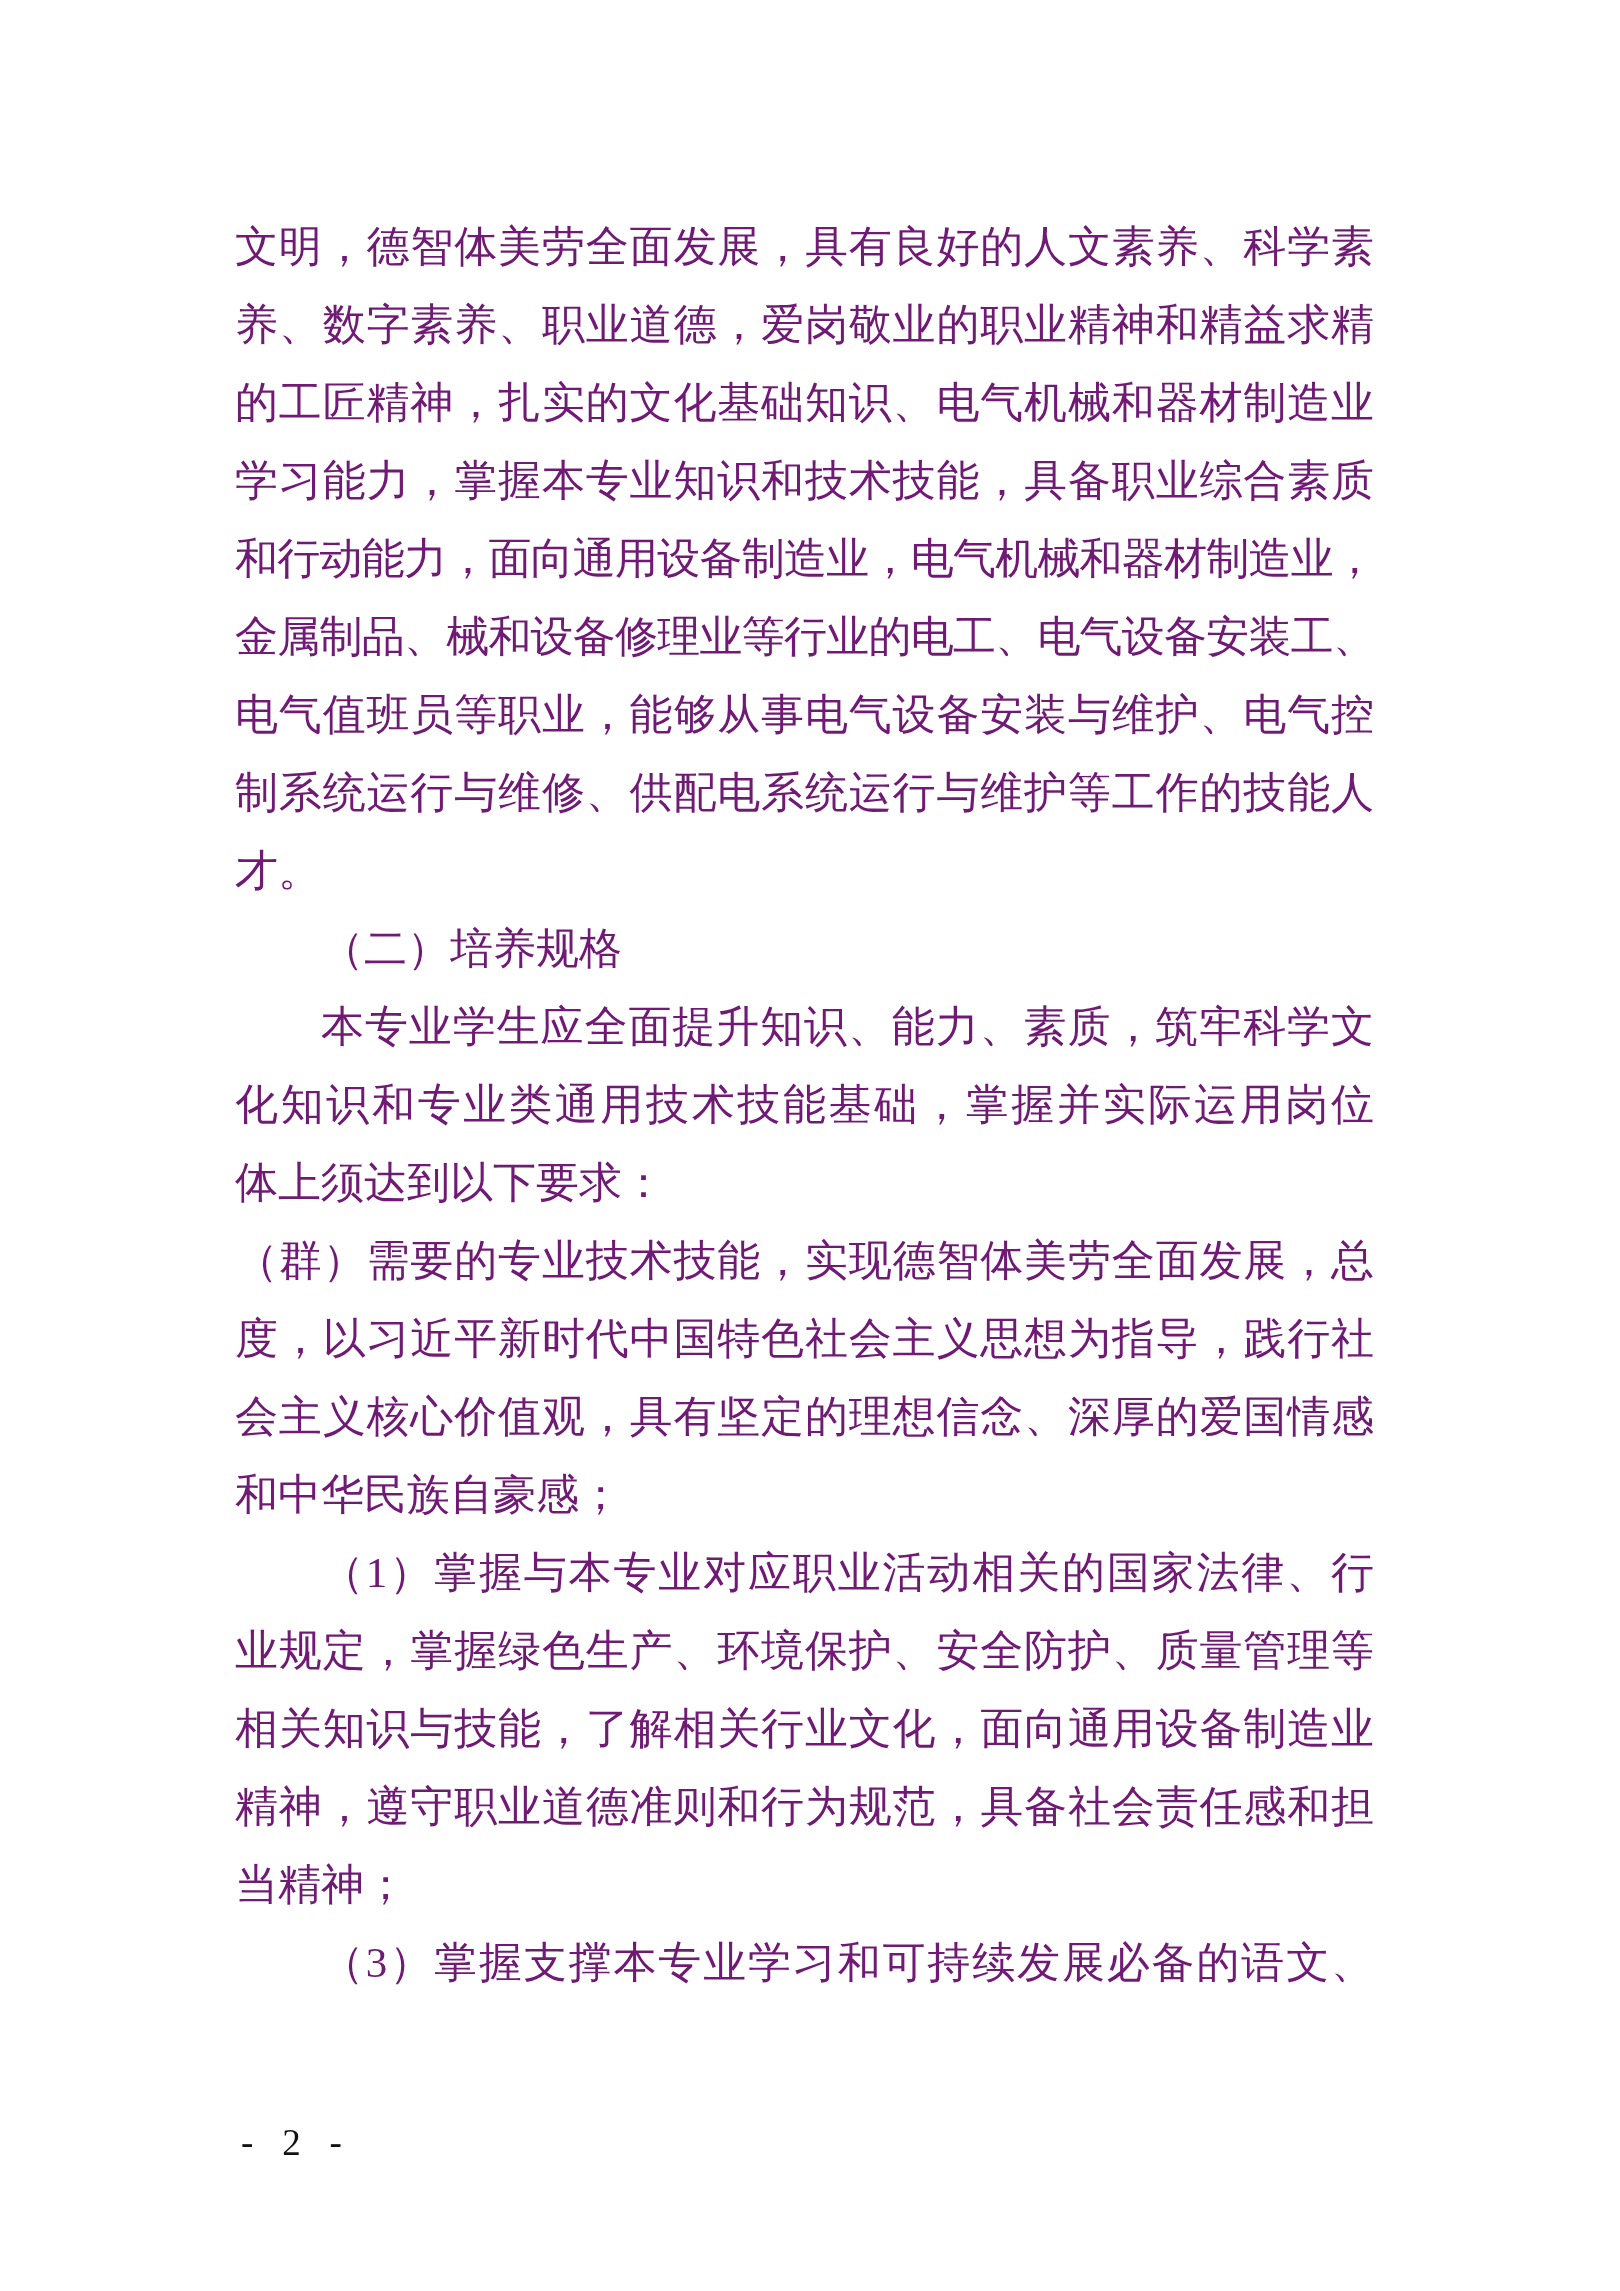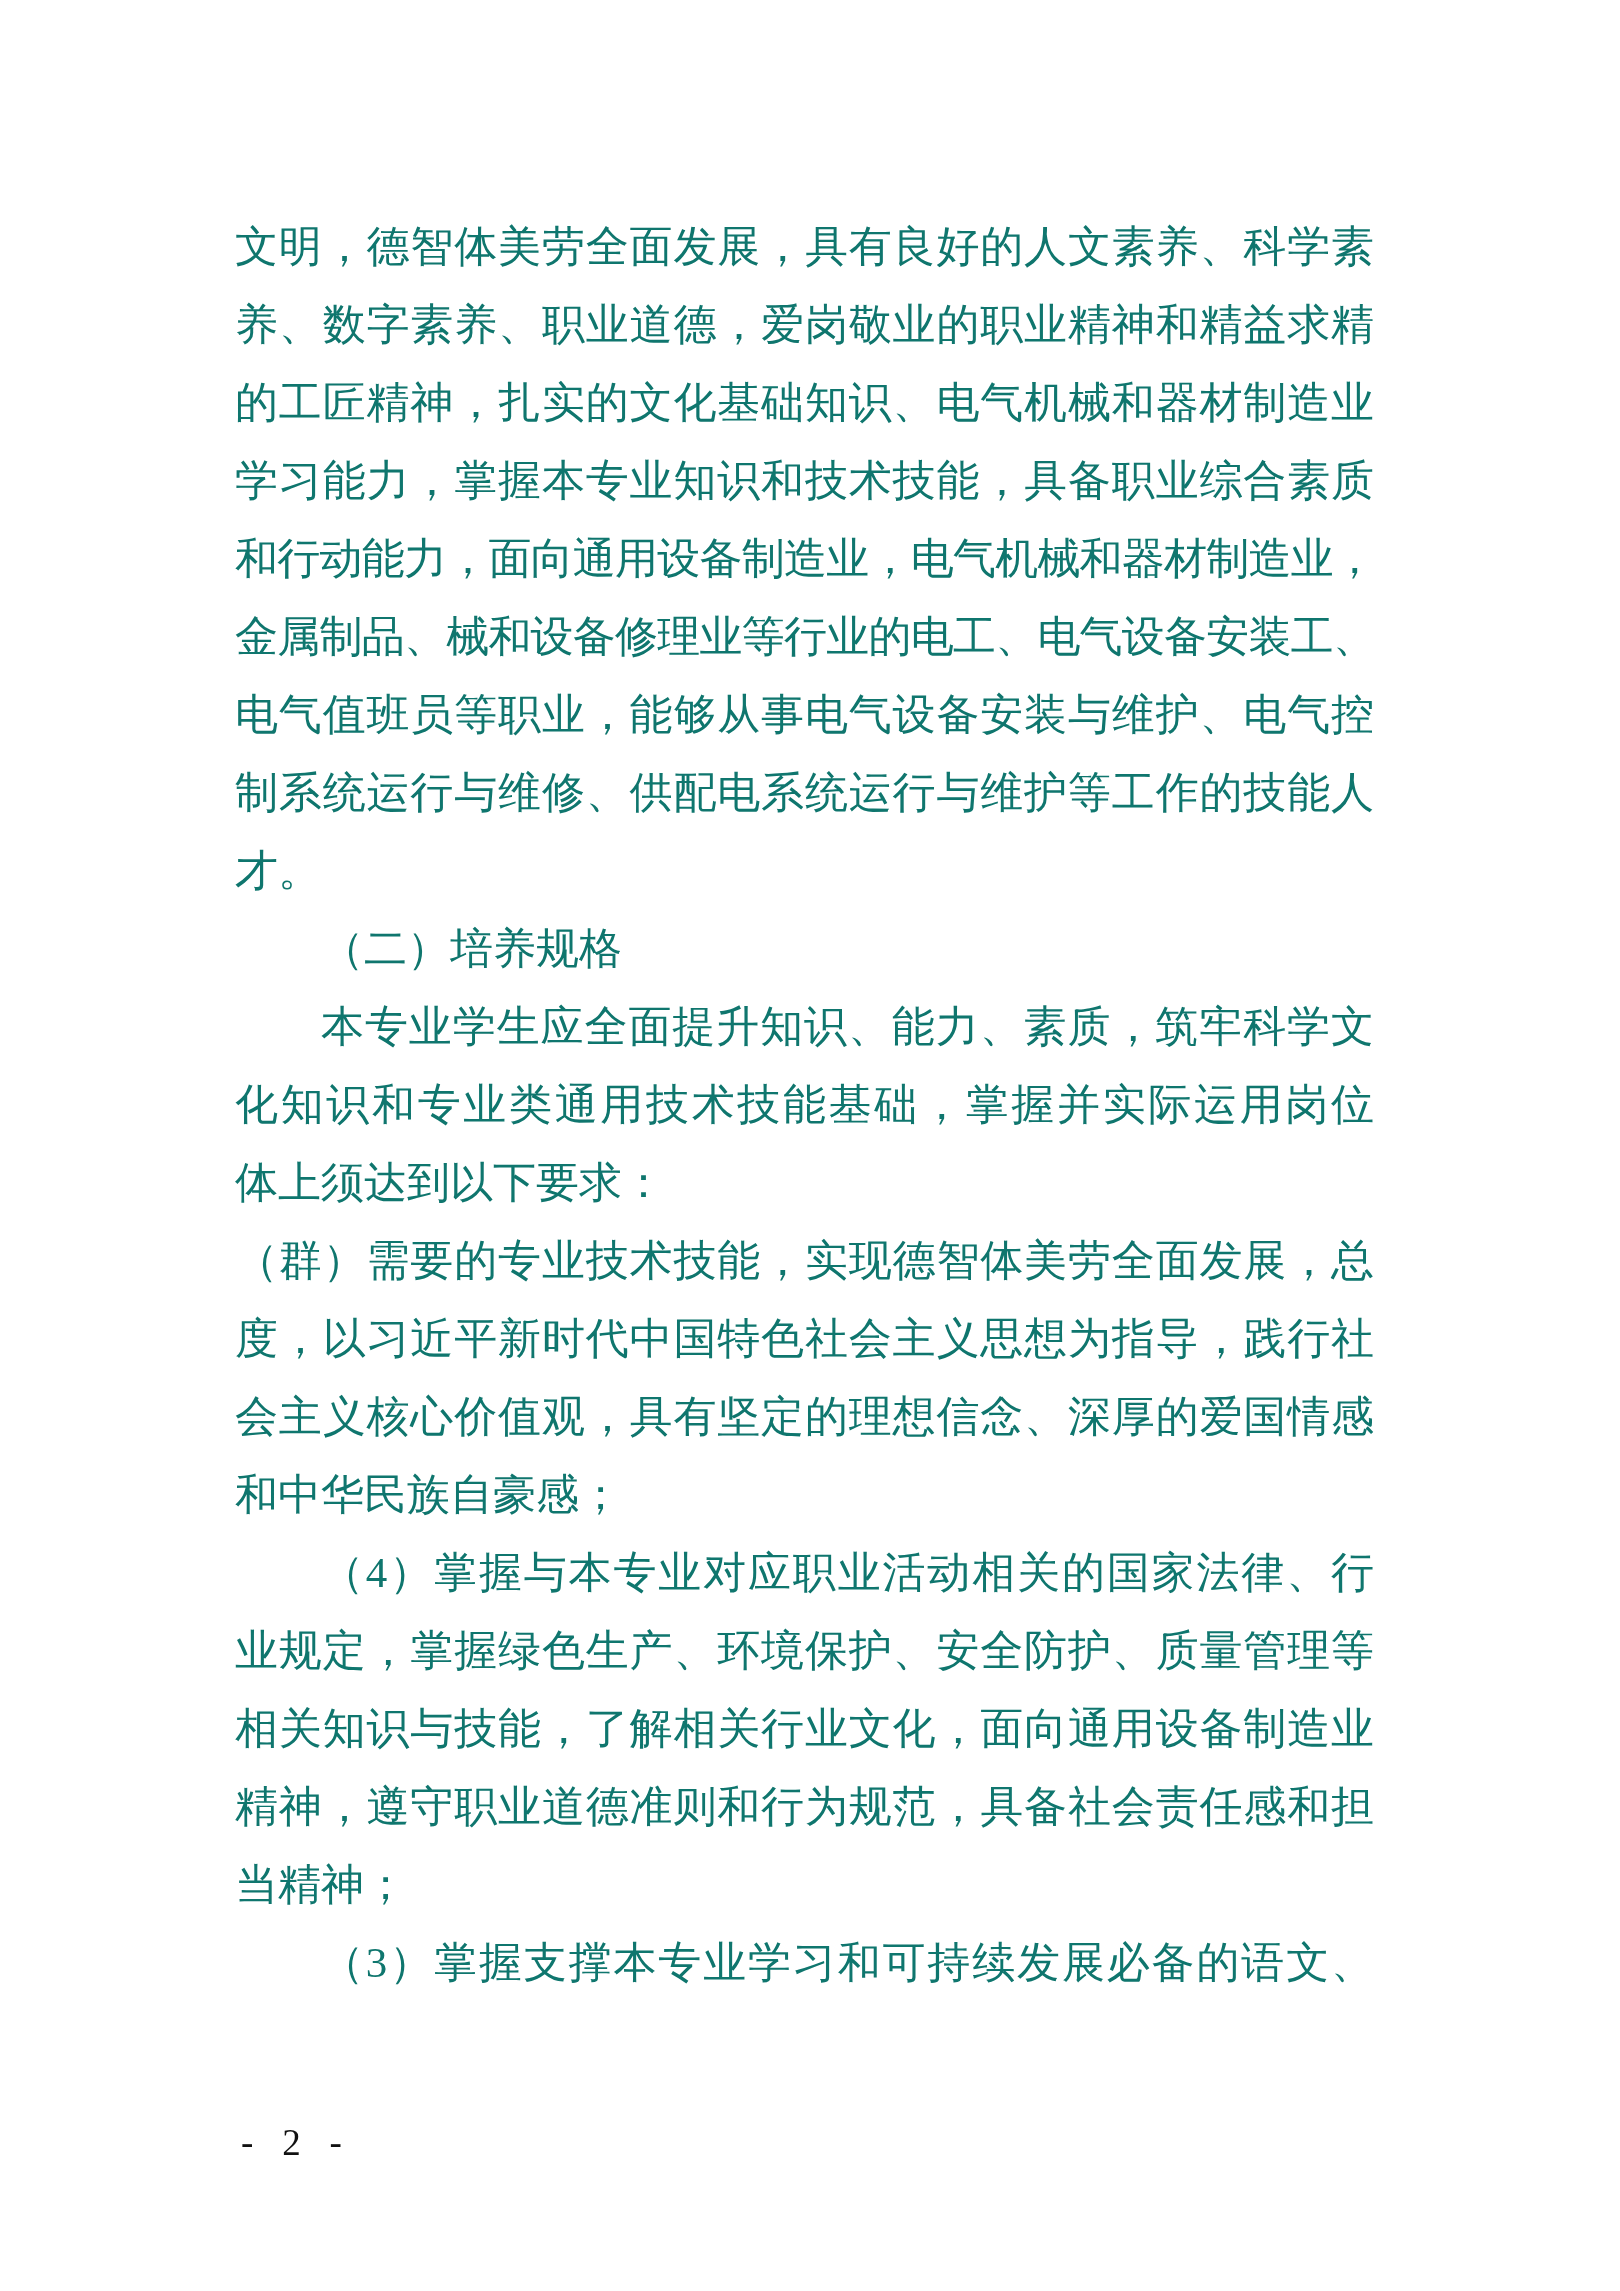--- a/index.html
+++ b/index.html
@@ -21,21 +21,21 @@
     position: absolute;
     left: 235px;
     top: 208px;
     width: 1139px;
   }
   .line {
     height: 78px;
     line-height: 78px;
     font-size: 43px;
     white-space: nowrap;
-    color: #0f766e;
+    color: #701a75;
   }
   
   .just {
     white-space: normal;
     text-align: justify;
     text-align-last: justify;
   }
   
   .tight {
     letter-spacing: -2px;
@@ -70,21 +70,21 @@
     <div class="line just">制系统运行与维修、供配电系统运行与维护等工作的技能人</div>
     <div class="line">才。</div>
     <div class="line ind">（二）培养规格</div>
     <div class="line just ind">本专业学生应全面提升知识、能力、素质，筑牢科学文</div>
     <div class="line just">化知识和专业类通用技术技能基础，掌握并实际运用岗位</div>
     <div class="line">体上须达到以下要求：</div>
     <div class="line just">（群）需要的专业技术技能，实现德智体美劳全面发展，总</div>
     <div class="line just">度，以习近平新时代中国特色社会主义思想为指导，践行社</div>
     <div class="line just">会主义核心价值观，具有坚定的理想信念、深厚的爱国情感</div>
     <div class="line">和中华民族自豪感；</div>
-    <div class="line just ind">（4）掌握与本专业对应职业活动相关的国家法律、行</div>
+    <div class="line just ind">（1）掌握与本专业对应职业活动相关的国家法律、行</div>
     <div class="line just">业规定，掌握绿色生产、环境保护、安全防护、质量管理等</div>
     <div class="line just">相关知识与技能，了解相关行业文化，面向通用设备制造业</div>
     <div class="line just">精神，遵守职业道德准则和行为规范，具备社会责任感和担</div>
     <div class="line">当精神；</div>
     <div class="line just ind">（3）掌握支撑本专业学习和可持续发展必备的语文、</div>
   </div>
 
   <div class="footer">- 2 -</div>
 </div>
 

